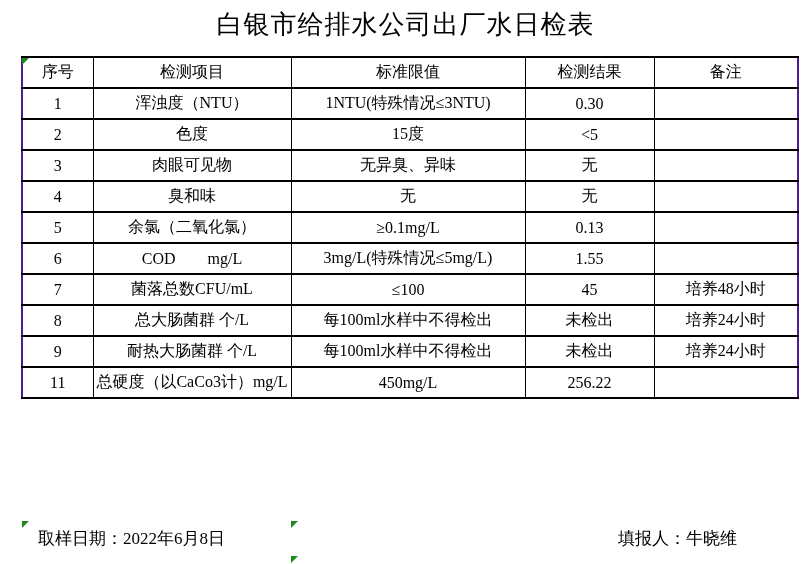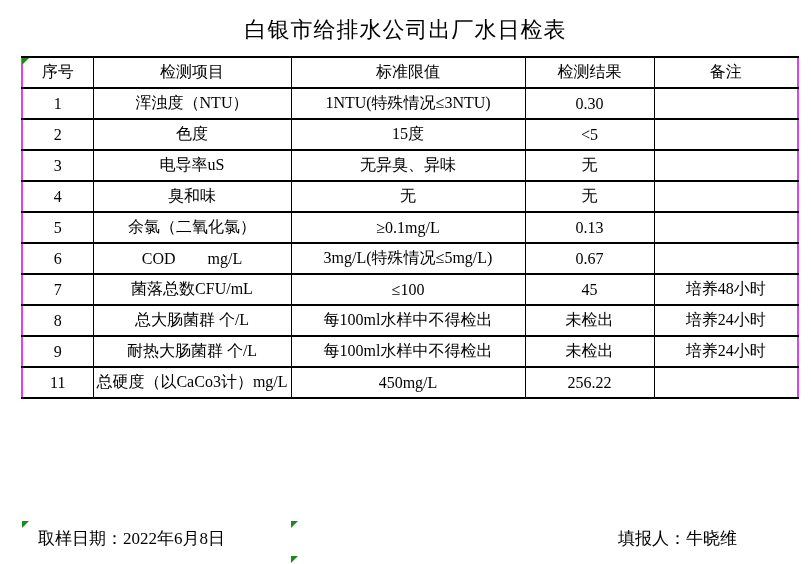--- a/index.html
+++ b/index.html
@@ -8,37 +8,37 @@
     position: relative;
     width: 811px;
     height: 564px;
     background: #ffffff;
     font-family: "Liberation Serif", "DejaVu Serif", serif;
     color: #000;
     overflow: hidden;
   }
   .title {
     position: absolute;
-    top: 15px;
+    top: 7px;
     left: 0;
     width: 100%;
     text-align: center;
-    font-size: 22px;
+    font-size: 26px;
     font-weight: normal;
     letter-spacing: 1px;
     color: #000;
   }
   table.report {
     position: absolute;
     left: 21px;
     top: 56px;
     width: 776px;
     border-collapse: collapse;
     table-layout: fixed;
-    border: 2px solid #d946ef;
+    border: 2px solid #4c1d95;
   }
   table.report th, table.report td {
     border-left: 1px solid #000;
     border-right: 1px solid #000;
     border-top: 2px solid #000;
     border-bottom: 2px solid #000;
     height: 31px;
     text-align: center;
     vertical-align: middle;
     font-size: 16px;
@@ -106,21 +106,21 @@
     </tr>
         <tr>
       <td>2</td>
       <td>色度</td>
       <td>15度</td>
       <td>&lt;5</td>
       <td></td>
     </tr>
         <tr>
       <td>3</td>
-      <td>电导率uS</td>
+      <td>肉眼可见物</td>
       <td>无异臭、异味</td>
       <td>无</td>
       <td></td>
     </tr>
         <tr>
       <td>4</td>
       <td>臭和味</td>
       <td>无</td>
       <td>无</td>
       <td></td>
@@ -129,21 +129,21 @@
       <td>5</td>
       <td>余氯（二氧化氯）</td>
       <td>≥0.1mg/L</td>
       <td>0.13</td>
       <td></td>
     </tr>
         <tr>
       <td>6</td>
       <td>COD&nbsp;&nbsp;&nbsp;&nbsp;&nbsp;&nbsp;&nbsp;&nbsp;mg/L</td>
       <td>3mg/L(特殊情况≤5mg/L)</td>
-      <td>0.67</td>
+      <td>1.55</td>
       <td></td>
     </tr>
         <tr>
       <td>7</td>
       <td>菌落总数CFU/mL</td>
       <td>≤100</td>
       <td>45</td>
       <td>培养48小时</td>
     </tr>
         <tr>

